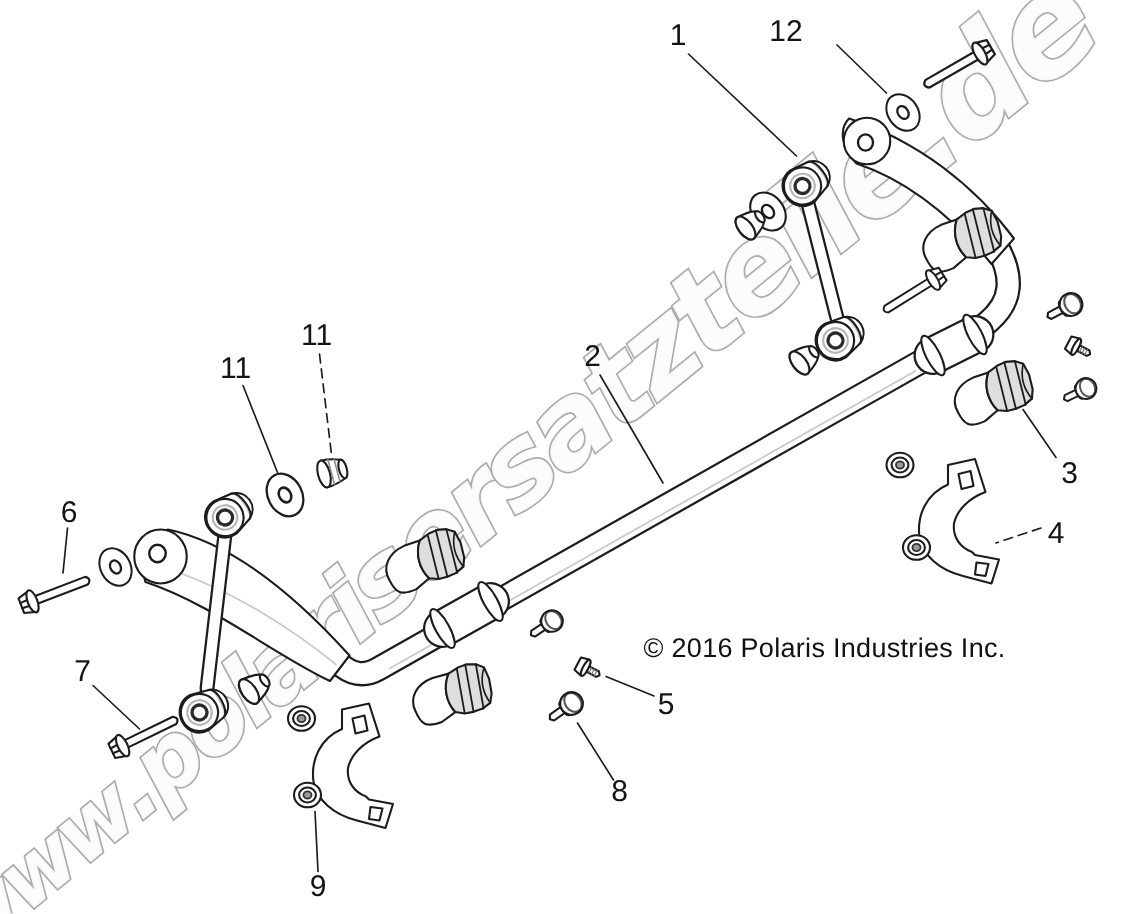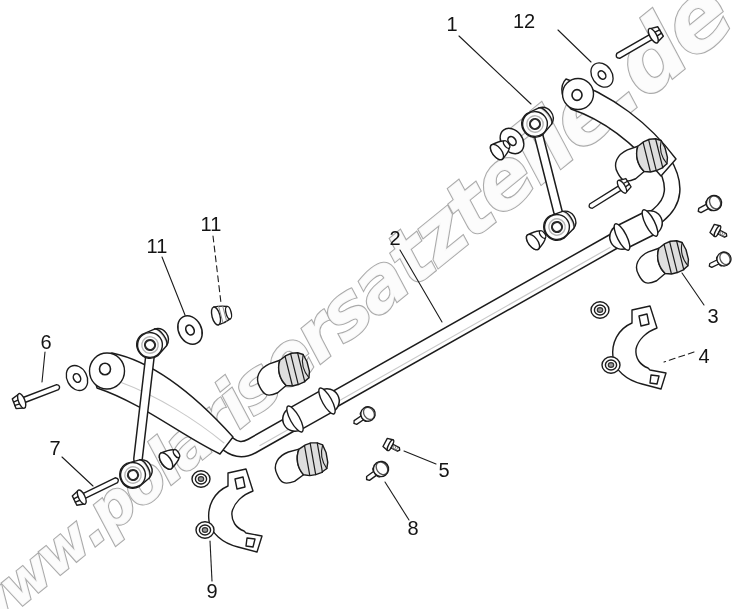--- a/index.html
+++ b/index.html
@@ -226,14 +226,15 @@
 <span class="callout" style="left:704px;top:356px;">4</span>
 <span class="callout" style="left:444px;top:470px;">5</span>
 <span class="callout" style="left:46px;top:342px;">6</span>
 <span class="callout" style="left:55px;top:448px;">7</span>
 <span class="callout" style="left:413px;top:528px;">8</span>
 <span class="callout" style="left:212px;top:591px;">9</span>
 <span class="callout" style="left:211px;top:224px;">11</span>
 <span class="callout" style="left:157px;top:246px;">11</span>
 <span class="callout" style="left:524px;top:21px;">12</span>
 
+<div class="copyright">© 2016 Polaris Industries Inc.</div>
 
 </div>
 
 </body></html>

